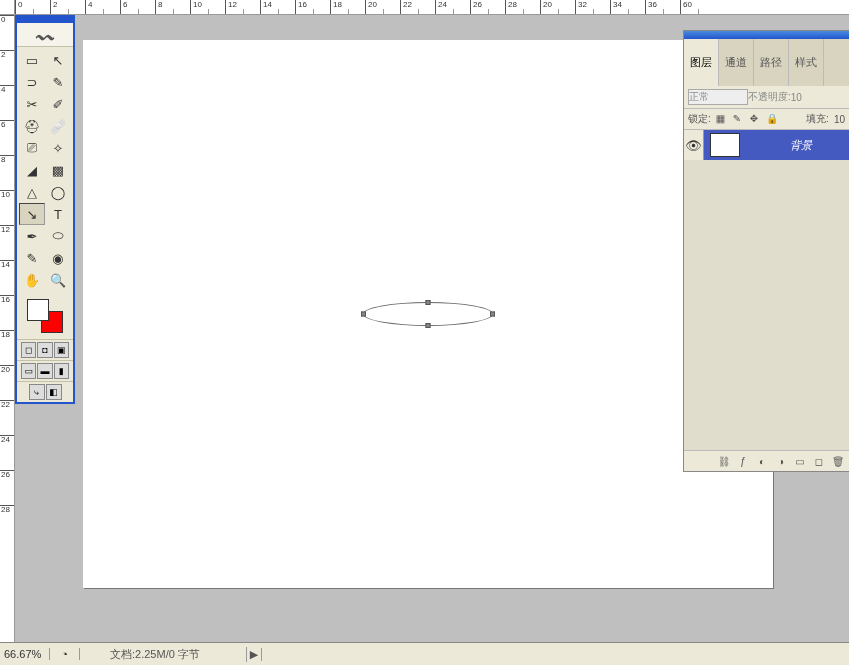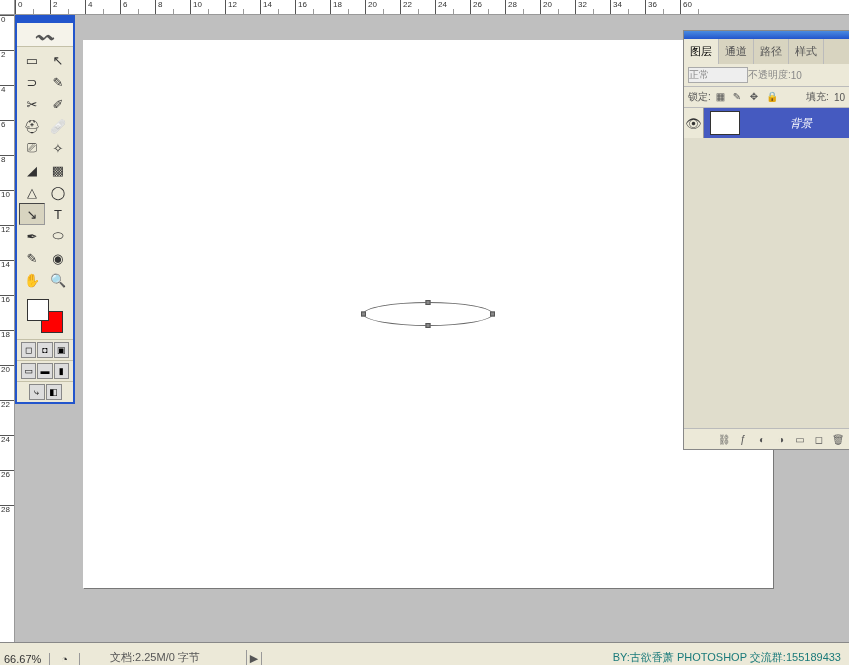--- a/index.html
+++ b/index.html
@@ -203,21 +203,21 @@
   height: 8px;
   background: linear-gradient(#4a8be0, #2255cc);
 }
 .panel-tabs {
   display: flex;
   background: #d8d4c0;
   font-size: 11px;
   color: #555;
 }
 .panel-tabs .tab {
-  padding: 5px 6px;
+  padding: 16px 6px;
   border-right: 1px solid #bbb;
   cursor: pointer;
 }
 .panel-tabs .tab.active {
   background: #ece9d8;
   color: #000;
   border-bottom: 0;
 }
 .panel-opts {
   display: flex;
@@ -292,21 +292,21 @@
 
 .statusbar {
   position: absolute;
   left: 0;
   right: 0;
   bottom: 0;
   height: 23px;
   background: #ece9d8;
   border-top: 1px solid #888;
   display: flex;
-  align-items: flex-end;
+  align-items: center;
   font-size: 11px;
   color: #333;
 }
 .statusbar .zoom {
   width: 50px;
   padding: 0 4px;
   border-right: 1px solid #999;
 }
 .statusbar .docinfo {
   padding: 0 8px;
@@ -471,14 +471,13 @@
     <div class="fbtn">🗑</div>
   </div>
 </div>
 
 <div class="statusbar">
   <div class="zoom">66.67%</div>
   <div style="width:30px;border-right:1px solid #999;text-align:center">◔</div>
   <div class="docinfo">文档:2.25M/0 字节</div>
   <div class="expand">▶</div>
   <div class="spacer"></div>
-  <div class="credits">BY:古欲香萧   PHOTOSHOP 交流群:155189433</div>
 </div>
 
 </body></html>

